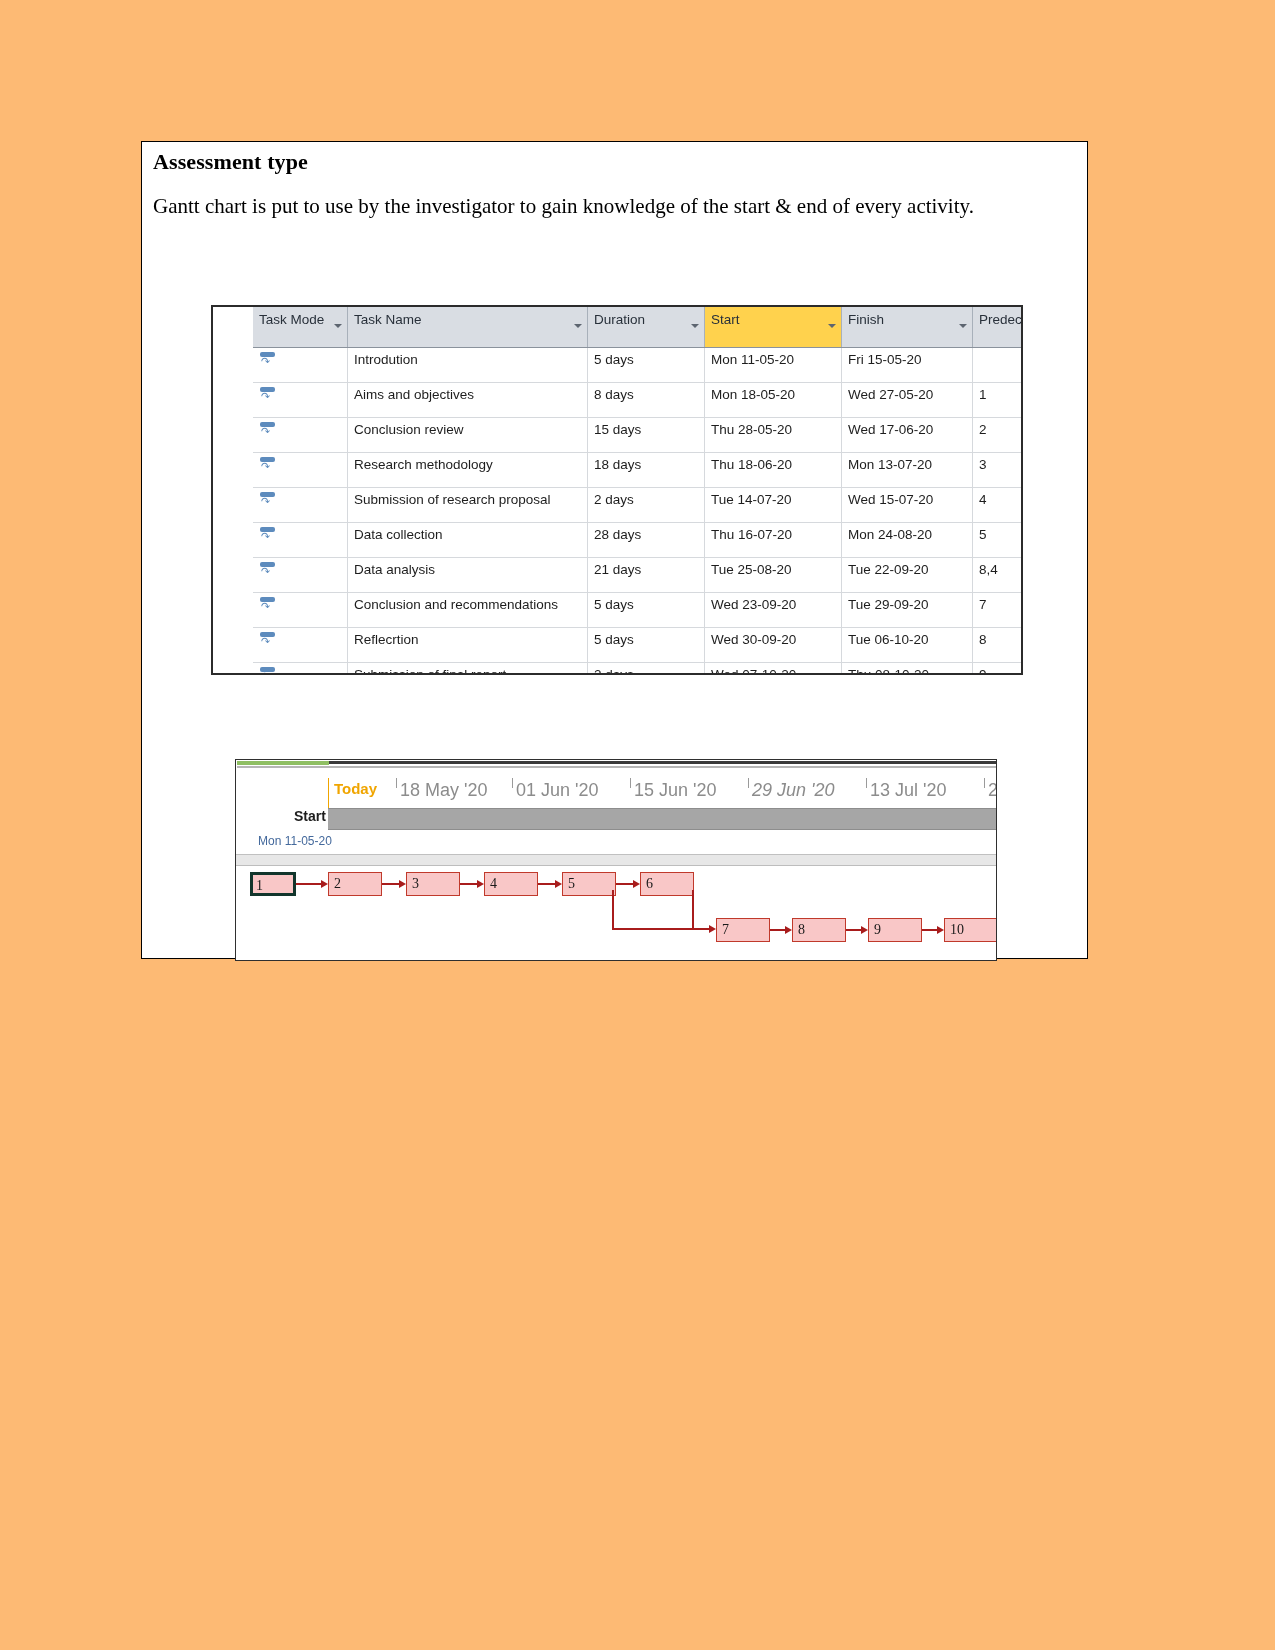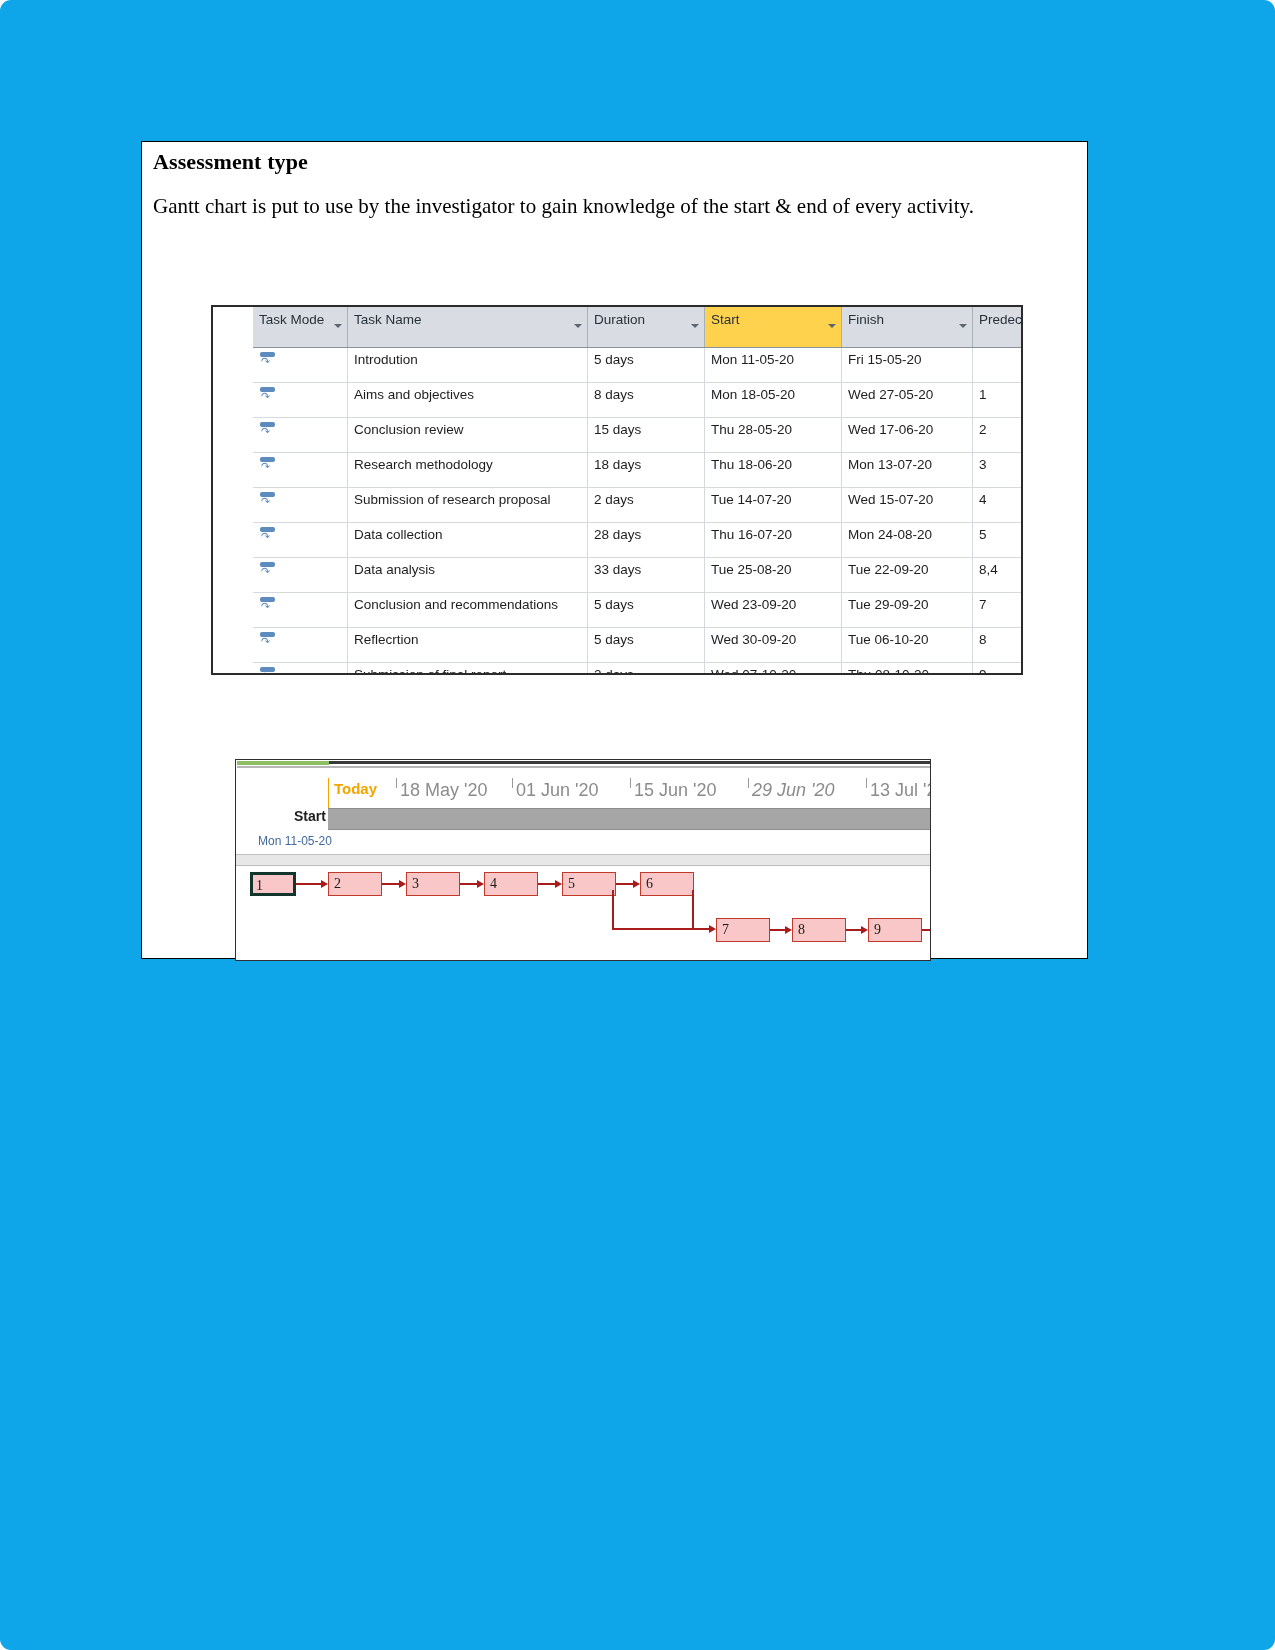--- a/index.html
+++ b/index.html
@@ -1,21 +1,21 @@
 <!DOCTYPE html>
 <html><head>
 <meta charset="utf-8">
 <style>
   html,body{margin:0;padding:0;}
   body{
     width:1275px;height:1650px;background:#ffffff;
     font-family:"Liberation Serif", serif;
     -webkit-font-smoothing:antialiased;
   }
-  .page{position:relative;width:1275px;height:1650px;background:#0ea5e9;border-radius:11px;}
+  .page{position:relative;width:1275px;height:1650px;background:#fdba74;}
 
   
   .content-box{
     position:absolute;left:141px;top:141px;width:947px;height:818px;
     border:1px solid #000;background:#fff;box-sizing:border-box;
   }
 
   .heading{
     position:absolute;left:11px;top:7px;
     font-family:"Liberation Serif", serif;
@@ -81,21 +81,21 @@
     position:absolute;left:1px;top:0;width:15px;height:5px;
     background:#5d8bbd;border-radius:2px;
   }
   .mode-icon .arr{
     position:absolute;left:2px;top:6px;font-size:11px;color:#5d8bbd;
     line-height:8px;font-family:"DejaVu Sans",sans-serif;
   }
 
   
   .gantt{
-    position:absolute;left:93px;top:617px;width:696px;height:202px;
+    position:absolute;left:93px;top:617px;width:762px;height:202px;
     border:1px solid #2f2f2f;background:#fff;box-sizing:border-box;
     font-family:"Liberation Sans", sans-serif;overflow:hidden;
   }
   .green-strip{
     position:absolute;left:1px;top:1px;width:92px;height:4px;background:#8fbf63;
   }
   .dark-rule{position:absolute;left:93px;top:1px;right:0;height:3px;background:#3a3a3a;}
   .grey-rule{position:absolute;left:1px;top:6px;right:0;height:2px;background:#b6b6b6;}
   .today-lbl{
     position:absolute;left:98px;top:20px;color:#f0a500;
@@ -262,21 +262,21 @@
               <td class="c-pred">5</td>
             </tr>
             <tr class="row-tall">
               <td class="c-mode">
                 <span class="mode-icon">
                   <span class="bar"></span>
                   <span class="arr">↷</span>
                 </span>
               </td>
               <td class="c-name">Data analysis</td>
-              <td class="c-dur">33 days</td>
+              <td class="c-dur">21 days</td>
               <td class="c-start">Tue 25-08-20</td>
               <td class="c-finish">Tue 22-09-20</td>
               <td class="c-pred">8,4</td>
             </tr>
             <tr class="row-tall">
               <td class="c-mode">
                 <span class="mode-icon">
                   <span class="bar"></span>
                   <span class="arr">↷</span>
                 </span>

